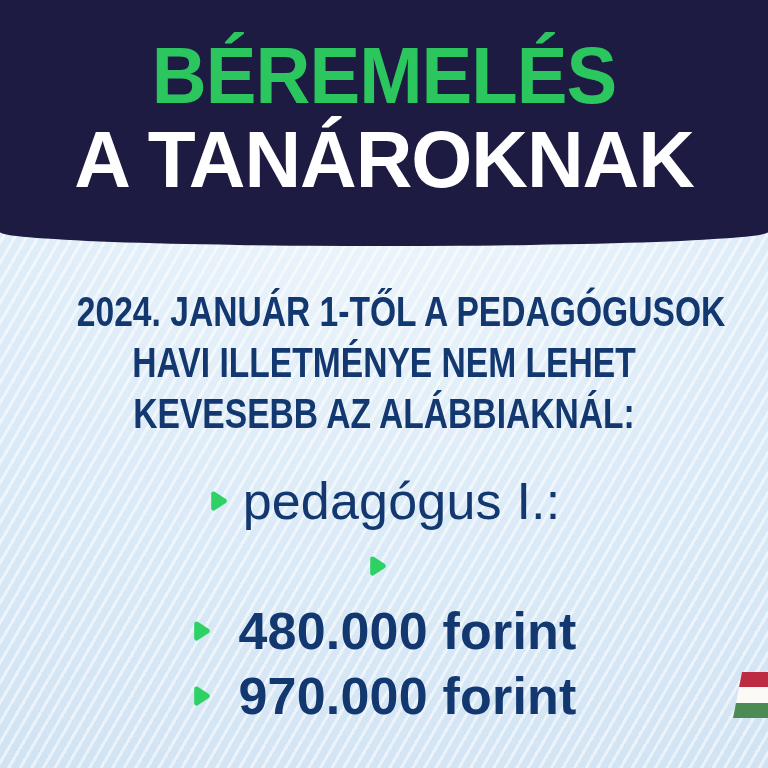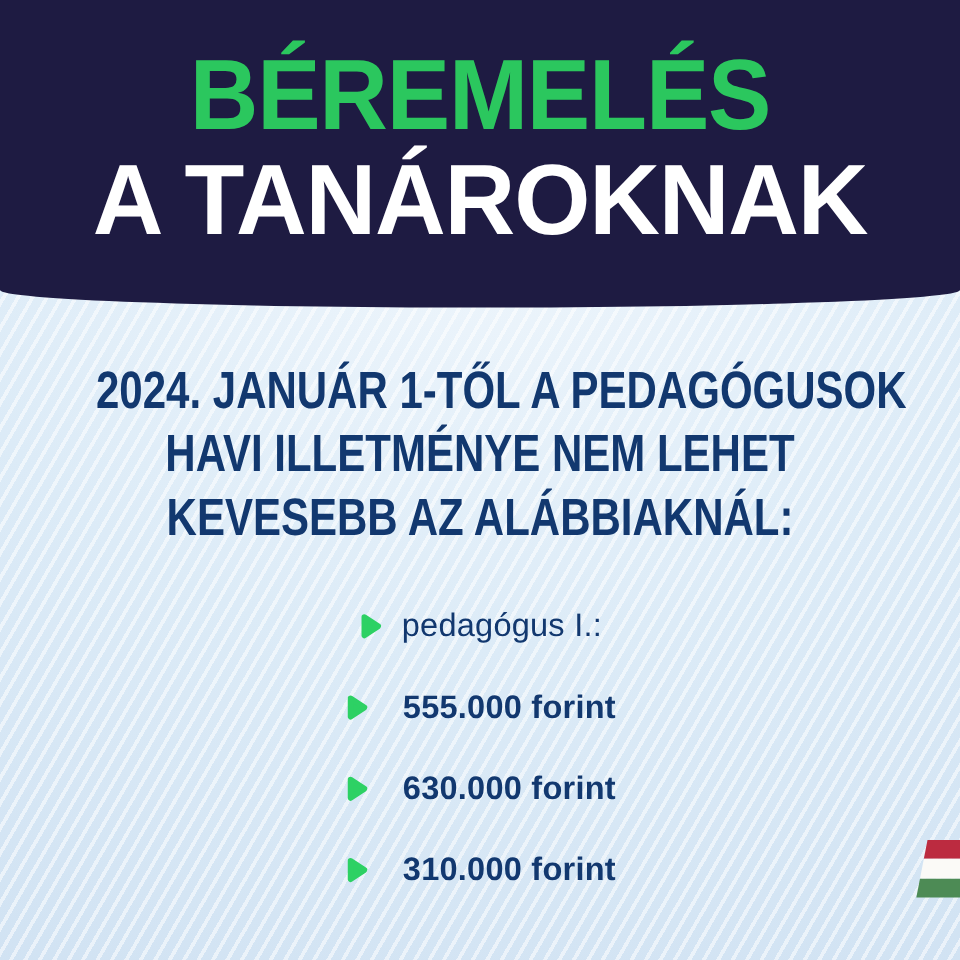--- a/index.html
+++ b/index.html
@@ -76,21 +76,21 @@
     top: 468px;
     left: 0;
     width: 768px;
   }
   .row {
     height: 65px;
     display: flex;
     align-items: center;
     justify-content: center;
     color: var(--text-blue);
-    font-size: 26px;
+    font-size: 52px;
     white-space: nowrap;
   }
   .bullet {
     width: 22px;
     height: 26px;
     margin-right: 13px;
     flex: 0 0 auto;
     display: block;
   }
   .bullet path {
@@ -142,35 +142,34 @@
       <svg class="bullet" viewBox="0 0 24 26">
         <path d="M6 5 L18 13 L6 21 Z"></path>
       </svg>
       <span class="label">pedagógus I.:</span>
     </div>
 
     <div class="row">
       <svg class="bullet" viewBox="0 0 24 26">
         <path d="M6 5 L18 13 L6 21 Z"></path>
       </svg>
-      <span class="value">555.000 forint</span>
     </div>
 
     <div class="row">
       <svg class="bullet" viewBox="0 0 24 26">
         <path d="M6 5 L18 13 L6 21 Z"></path>
       </svg>
-      <span class="value">630.000 forint</span>
+      <span class="value">480.000 forint</span>
     </div>
 
     <div class="row">
       <svg class="bullet" viewBox="0 0 24 26">
         <path d="M6 5 L18 13 L6 21 Z"></path>
       </svg>
-      <span class="value">310.000 forint</span>
+      <span class="value">970.000 forint</span>
     </div>
 
   </div>
 
   <div class="flag">
     <div class="stripe stripe-red"></div>
     <div class="stripe stripe-white"></div>
     <div class="stripe stripe-green"></div>
   </div>
 

